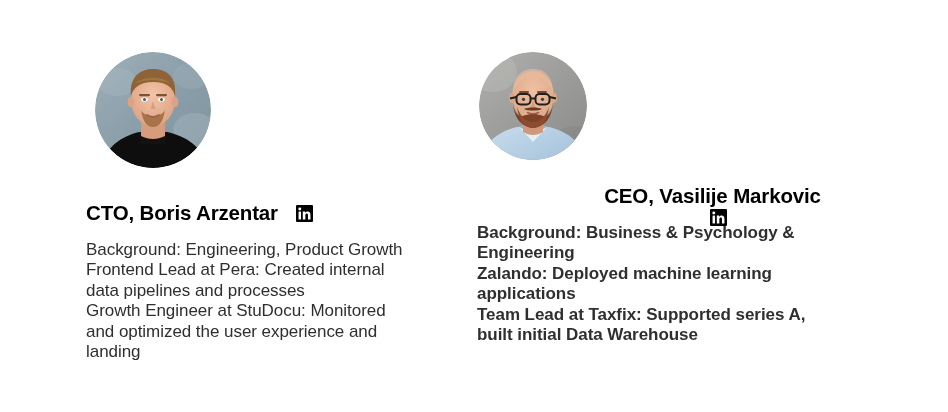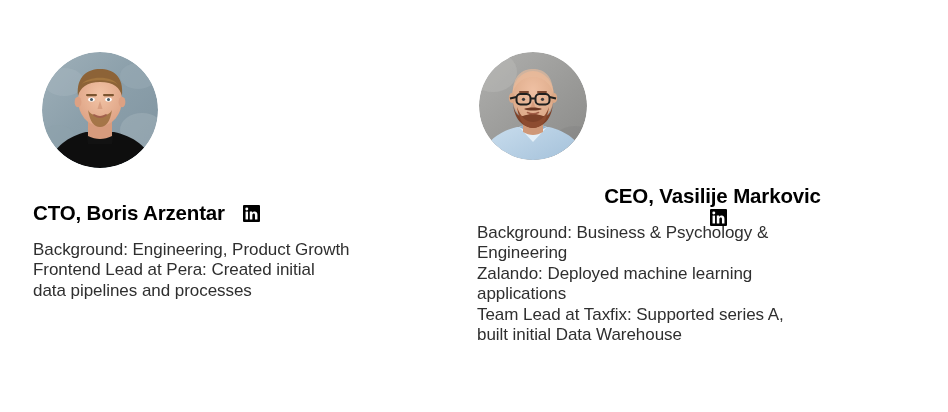--- a/index.html
+++ b/index.html
@@ -19,21 +19,21 @@
     left: 0;
     top: 0;
     width: 948px;
     height: 412px;
     display: flex;
   }
   .member {
     position: relative;
     box-sizing: border-box;
   }
-  .member-left { width: 441px; padding-left: 33px; padding-top: 52px; }
+  .member-left { width: 441px; padding-left: 86px; padding-top: 52px; }
   .member-right { width: 507px; padding-left: 36px; padding-top: 52px; }
 
   
   .avatar {
     width: 116px;
     height: 116px;
     border-radius: 50%;
     overflow: hidden;
     position: relative;
     margin-left: 9px;
@@ -70,21 +70,21 @@
   
   .bio {
     margin-top: 14px;
     font-size: 17px;
     line-height: 20.4px;
     color: #2f2f2f;
     letter-spacing: -0.05px;
   }
   .bio-line { white-space: pre-wrap; }
   .bio-line-left  { max-width: 340px; }
-  .bio-line-right { max-width: 350px; }
+  .bio-line-right { max-width: 350px; font-weight: bold; }
 </style>
 </head>
 <body>
 
 <div class="team-grid">
 
   <div class="member member-left">
 
     <div class="avatar">
       <svg viewBox="0 0 116 116" xmlns="http://www.w3.org/2000/svg">
@@ -147,22 +147,25 @@
           <rect x="0" y="0" width="24" height="24" rx="1.5" fill="#000000"></rect>
           <rect x="3.6" y="9.3" width="3.5" height="11.1" fill="#ffffff"></rect>
           <circle cx="5.35" cy="5.6" r="2.1" fill="#ffffff"></circle>
           <path d="M9.6 9.3h3.35v1.55c0.55-0.95 1.75-1.8 3.4-1.8 3.0 0 4.05 1.9 4.05 4.9v6.45h-3.5v-5.75c0-1.55-0.55-2.5-1.85-2.5-1.15 0-1.85 0.8-1.85 2.5v5.75H9.6z" fill="#ffffff"></path>
         </svg>
       </a>
     </div>
 
     <div class="bio">
       <div class="bio-line bio-line-left">Background: Engineering, Product Growth</div>
-      <div class="bio-line bio-line-left">Frontend Lead at Pera: Created initial
+      <div class="bio-line bio-line-left">Frontend Lead at Pera: Created internal
 data pipelines and processes</div>
+      <div class="bio-line bio-line-left">Growth Engineer at StuDocu: Monitored
+and optimized the user experience and
+landing</div>
     </div>
   </div>
 
   <div class="member member-right">
 
     <div class="avatar">
       <svg viewBox="0 0 108 108" xmlns="http://www.w3.org/2000/svg">
         <defs>
           <clipPath id="cR">
               <circle cx="54" cy="54" r="54"></circle>

